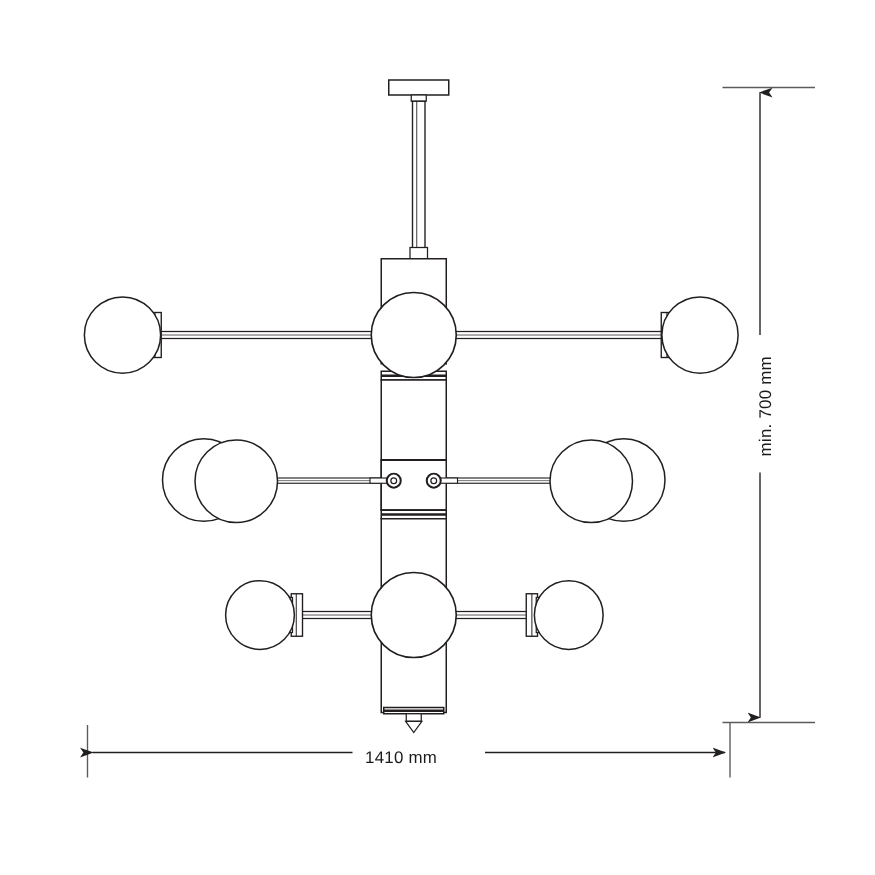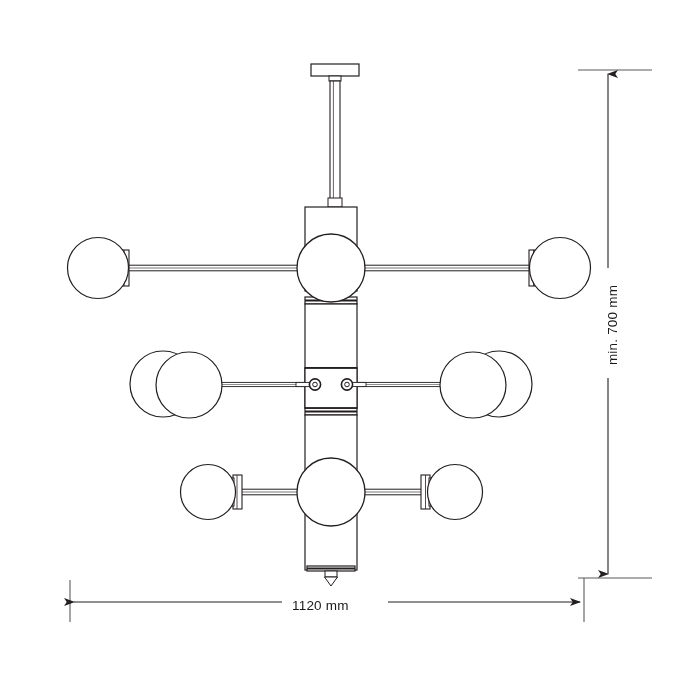--- a/index.html
+++ b/index.html
@@ -212,17 +212,17 @@
     <g stroke="#231f20" stroke-width="1.1" fill="none">
 
       <line x1="608" y1="74" x2="608" y2="268" marker-start="url(#arrHeadUp)"></line>
       <line x1="608" y1="378" x2="608" y2="574" marker-end="url(#arrHeadUp)"></line>
 
       <line x1="74" y1="602" x2="282" y2="602" marker-start="url(#arrHeadRt)"></line>
       <line x1="388" y1="602" x2="580" y2="602" marker-end="url(#arrHeadRt)"></line>
     </g>
   </svg>
 
-  <div class="dim-label" id="width-label">1120 mm</div>
+  <div class="dim-label" id="width-label">1410 mm</div>
 
   <div class="dim-label" id="height-label">min. 700 mm</div>
 
 </div>
 
 </body></html>

